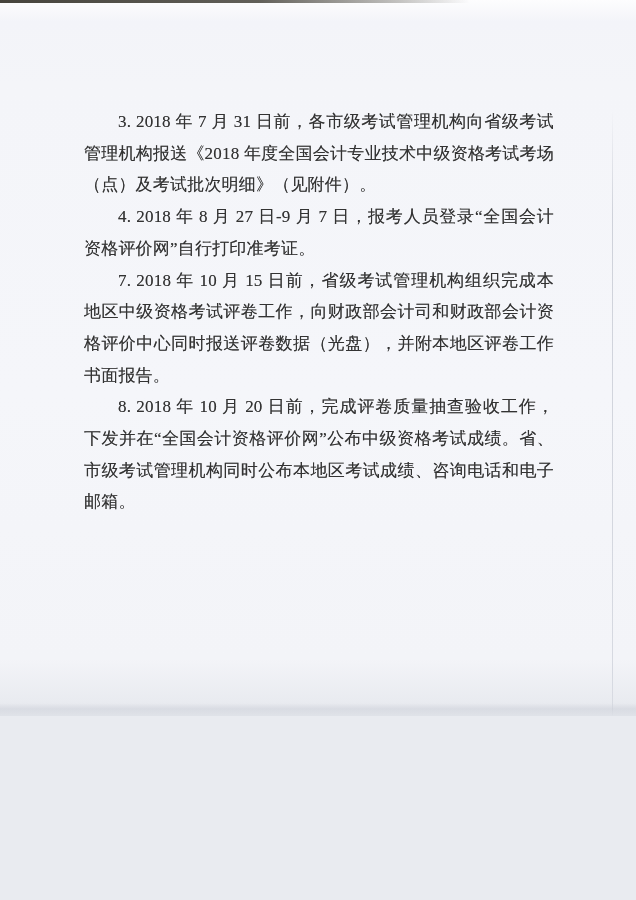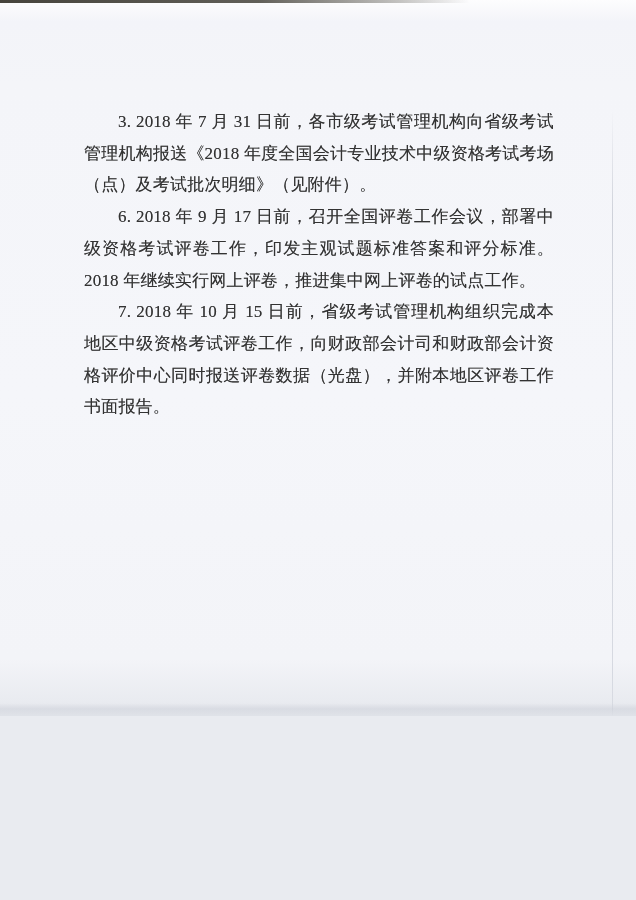--- a/index.html
+++ b/index.html
@@ -94,19 +94,20 @@
 <body>
 
 <div class="scan-page">
 
   <div class="top-edge-line"></div>
   <div class="right-edge-line"></div>
   <div class="bottom-shadow"></div>
 
   <div class="text-block">
     <p>3. 2018 年 7 月 31 日前，各市级考试管理机构向省级考试管理机构报送《2018 年度全国会计专业技术中级资格考试考场（点）及考试批次明细》（见附件）。</p>
-    <p>6. 2018 年 9 月 17 日前，召开全国评卷工作会议，部署中级资格考试评卷工作，印发主观试题标准答案和评分标准。2018 年继续实行网上评卷，推进集中网上评卷的试点工作。</p>
+    <p>4. 2018 年 8 月 27 日-9 月 7 日，报考人员登录“全国会计资格评价网”自行打印准考证。</p>
     <p>7. 2018 年 10 月 15 日前，省级考试管理机构组织完成本地区中级资格考试评卷工作，向财政部会计司和财政部会计资格评价中心同时报送评卷数据（光盘），并附本地区评卷工作书面报告。</p>
+    <p>8. 2018 年 10 月 20 日前，完成评卷质量抽查验收工作，下发并在“全国会计资格评价网”公布中级资格考试成绩。省、市级考试管理机构同时公布本地区考试成绩、咨询电话和电子邮箱。</p>
   </div>
 
   <div class="page-number">—5—</div>
 
 </div>
 
 </body></html>

